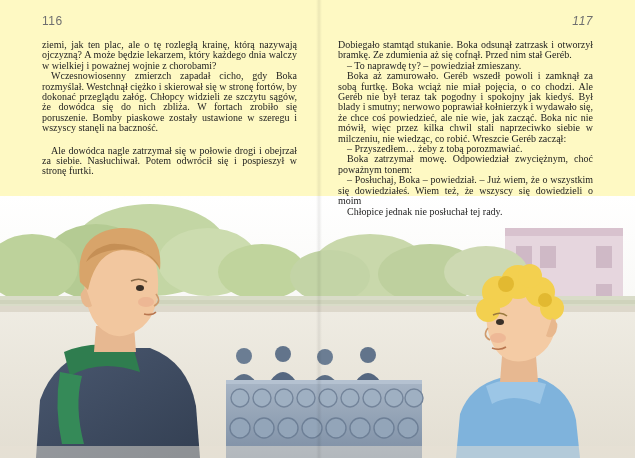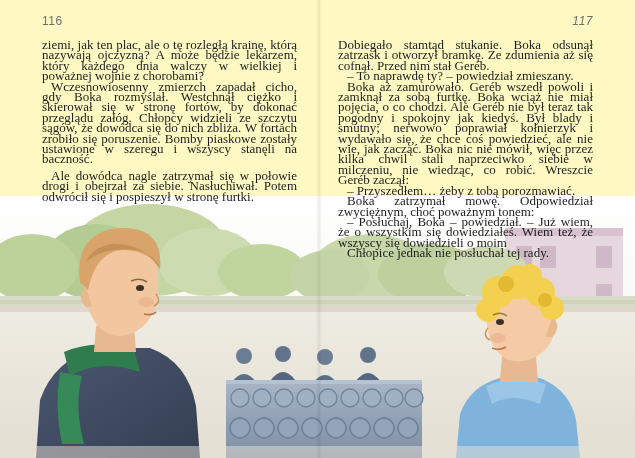--- a/index.html
+++ b/index.html
@@ -26,35 +26,35 @@
     letter-spacing: 0.5px;
   }
   .folio-left  { left: 42px; }
   .folio-right { right: 42px; font-style: italic; }
 
   
   .col {
     position: absolute;
     top: 40px;
     width: 255px;
-    font-size: 13px;
+    font-size: 10px;
     line-height: 10.4px;
     color: #1d1d1d;
     text-align: justify;
     -webkit-hyphens: auto;
     hyphens: auto;
   }
   .col-left  { left: 42px; }
   .col-right { left: 338px; }
   .col p {
     margin: 0;
     text-indent: 9px;
   }
   .col p.noind { text-indent: 0; }
-  .col p.gap { margin-top: 6px; }
+  .col p.gap { margin-top: 12px; }
 
   
   .art {
     position: absolute;
     left: 0;
     top: 0;
     width: 635px;
     height: 458px;
     pointer-events: none;
   }

